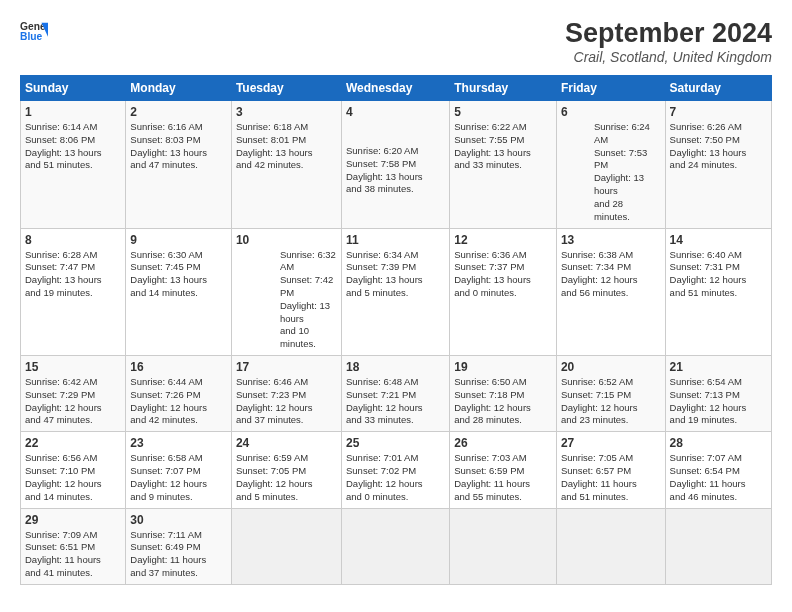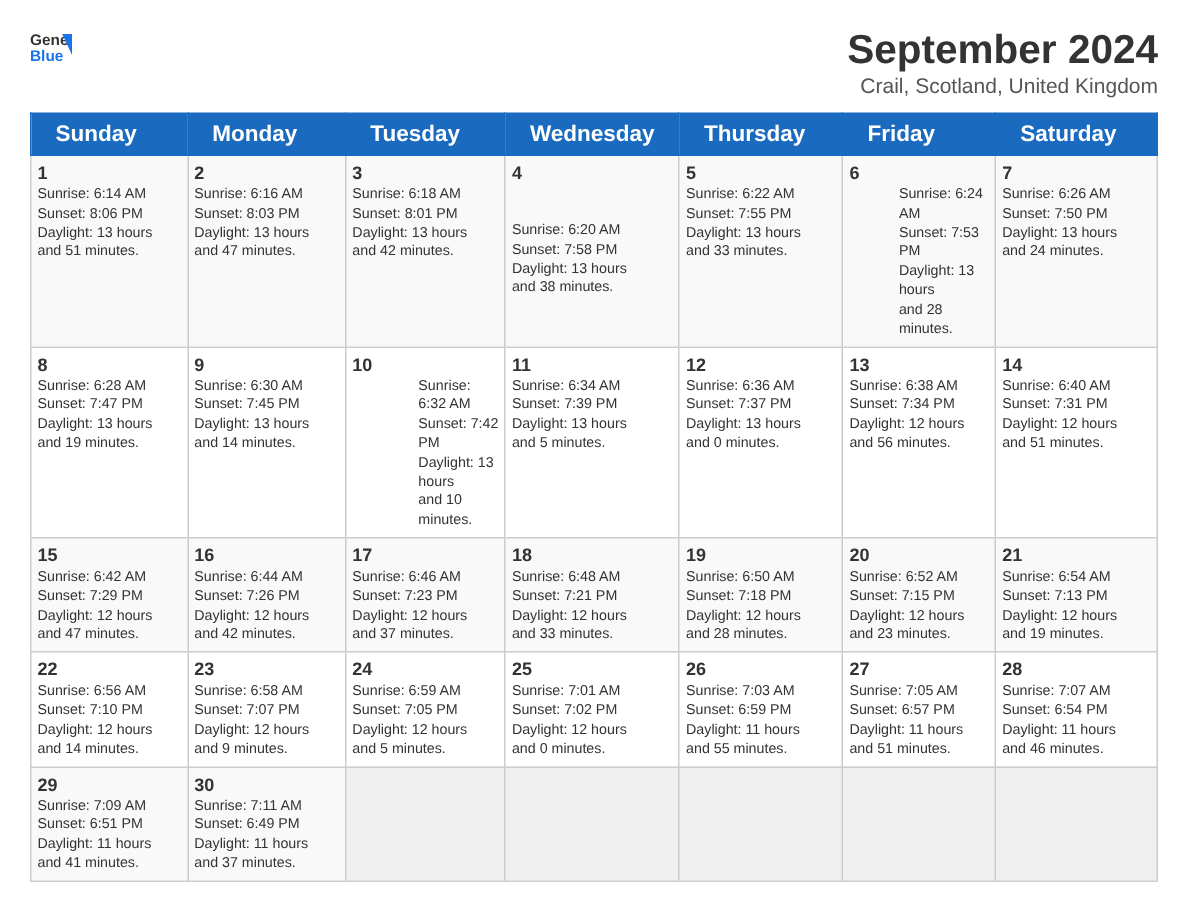--- a/index.html
+++ b/index.html
@@ -35,32 +35,33 @@
       text-align: right;
     }
     .main-title {
       font-size: 27px;
       font-weight: bold;
       color: #333;
     }
     .subtitle {
       font-size: 14px;
       color: #555;
+      font-style: italic;
     }
     .calendar {
       width: 100%;
       border-collapse: collapse;
       font-size: 10px;
     }
     .calendar thead tr th {
       background: #1a6abf;
       color: #fff;
-      padding: 5px 16px;
+      padding: 5px 4px;
       text-align: left;
-      font-size: 15px;
+      font-size: 12px;
       font-weight: bold;
       border: 1px solid #1a6abf;
     }
     .calendar tbody tr td {
       border: 1px solid #ccc;
       vertical-align: top;
       padding: 4px 4px;
       width: 113px;
       min-height: 70px;
       background: #fff;

